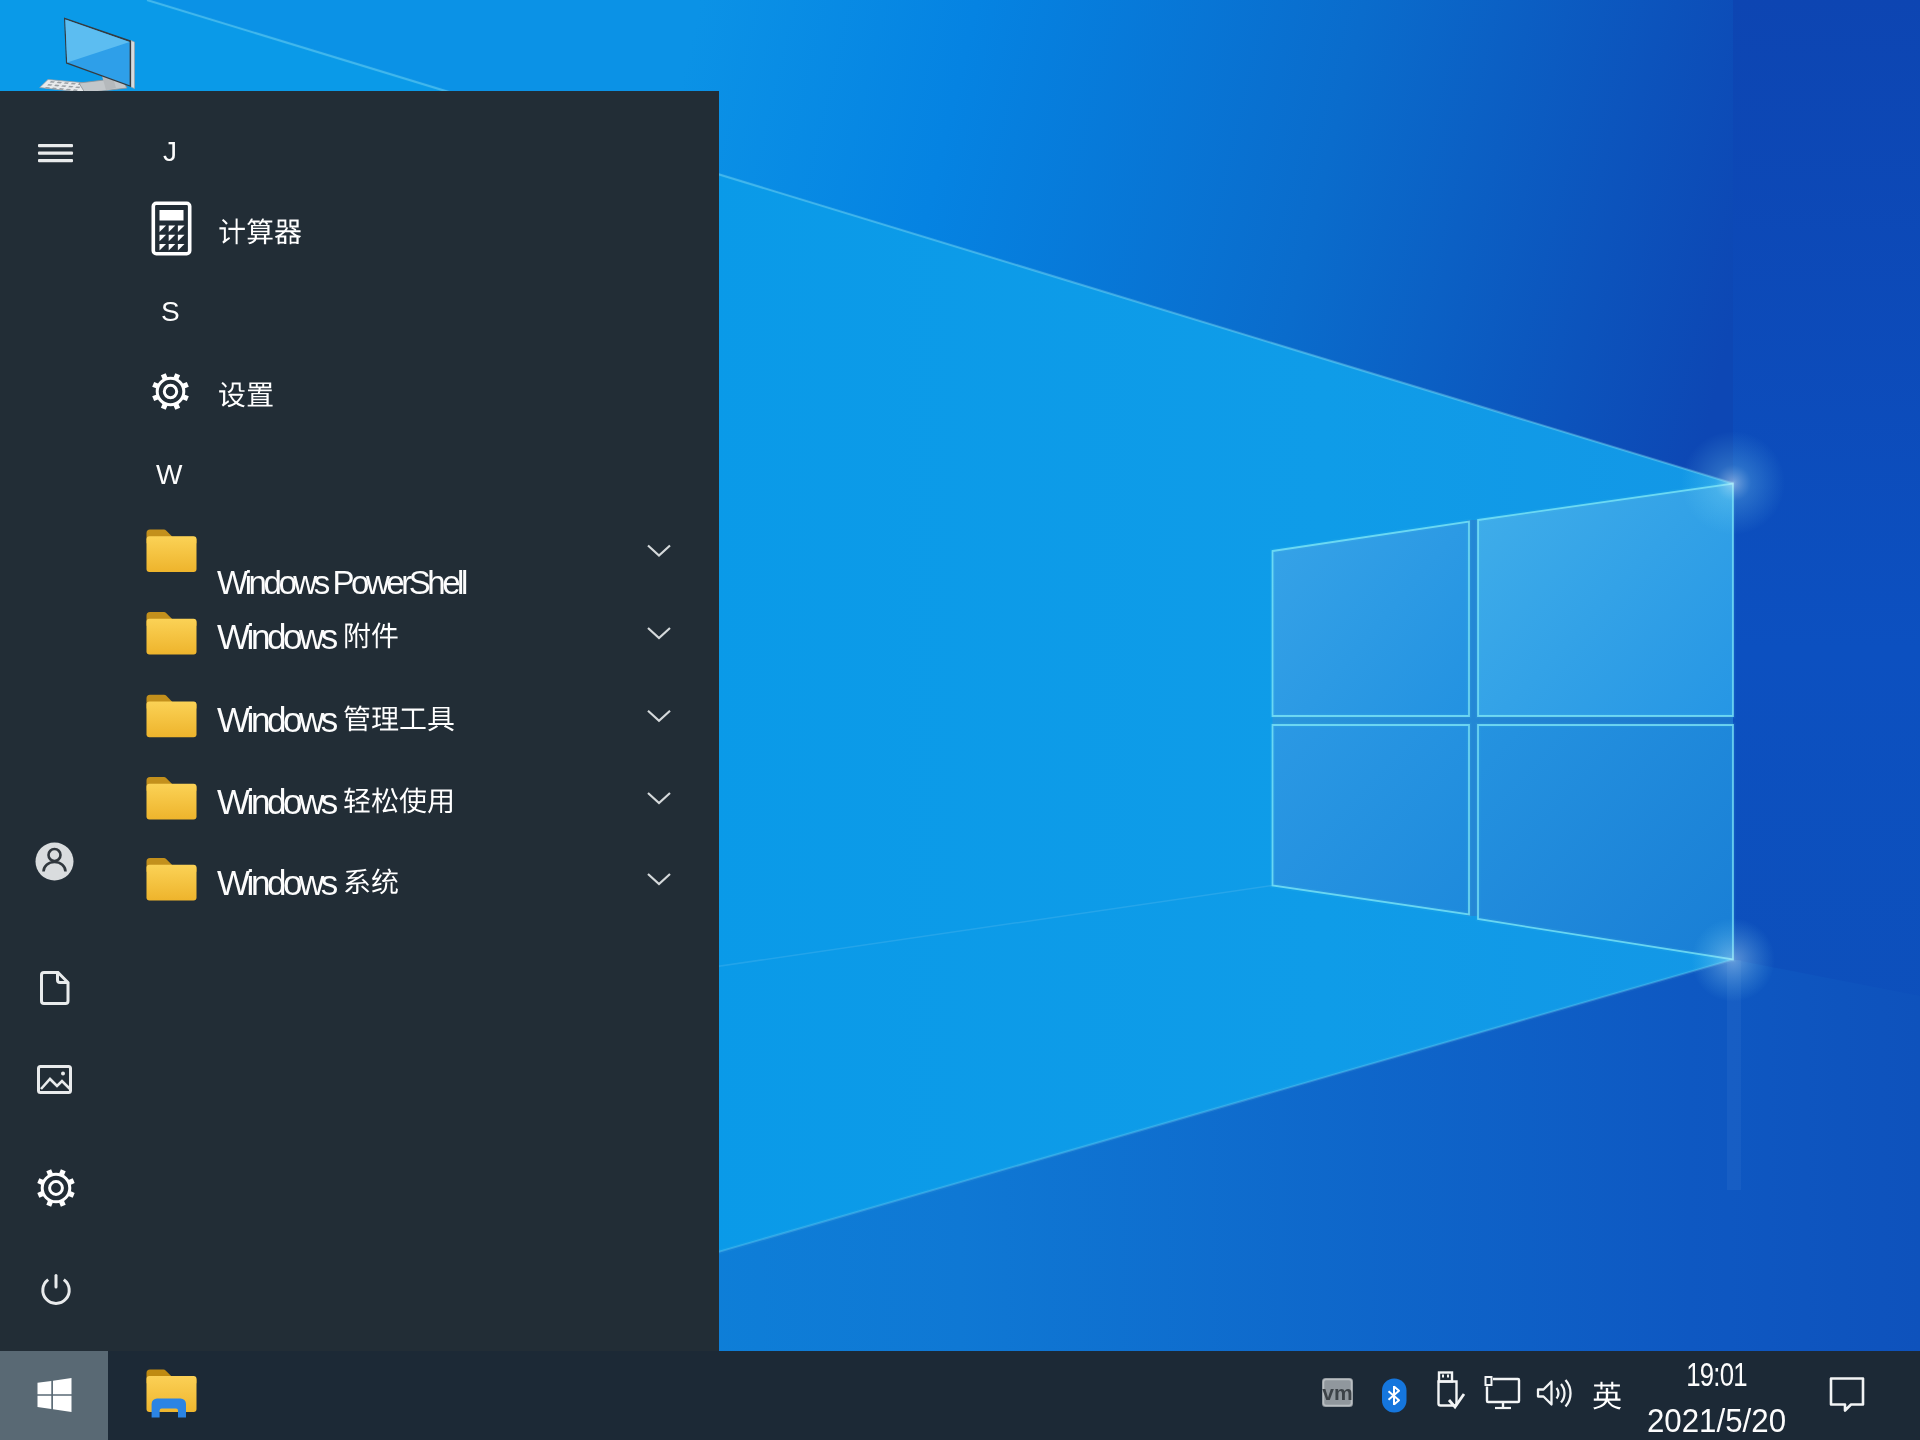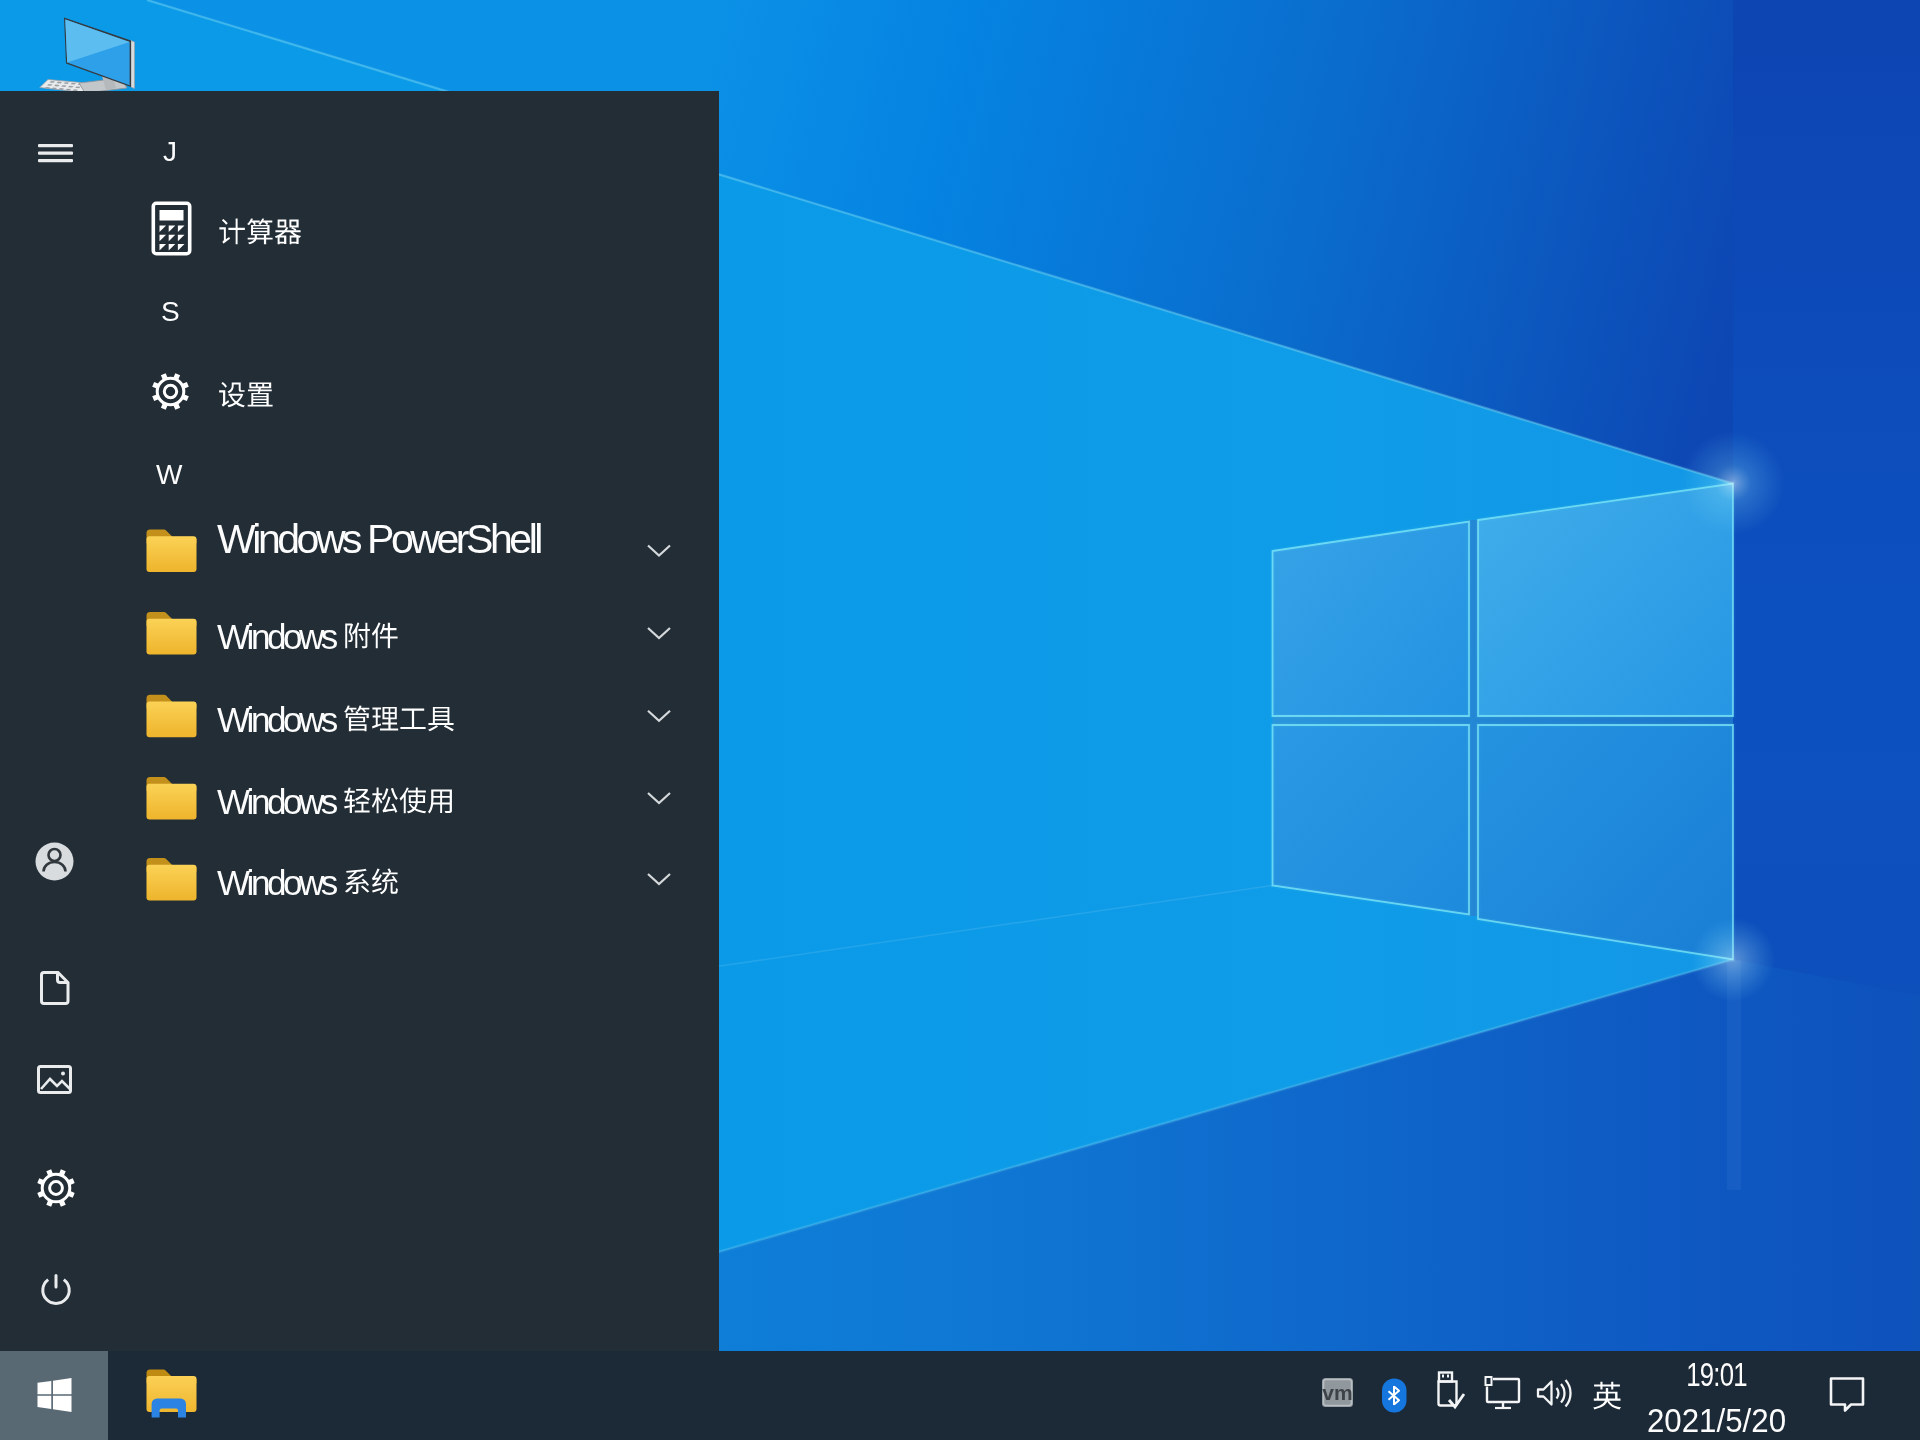--- a/index.html
+++ b/index.html
@@ -214,21 +214,21 @@
 </g>
     <path d="M648,454.5 l11,10 11,-10" fill="none" stroke="#d5d9db" stroke-width="2.2"></path>
     <path d="M648,537.0 l11,10 11,-10" fill="none" stroke="#d5d9db" stroke-width="2.2"></path>
     <path d="M648,619.7 l11,10 11,-10" fill="none" stroke="#d5d9db" stroke-width="2.2"></path>
     <path d="M648,702.0 l11,10 11,-10" fill="none" stroke="#d5d9db" stroke-width="2.2"></path>
     <path d="M648,783.0 l11,10 11,-10" fill="none" stroke="#d5d9db" stroke-width="2.2"></path>
   </svg>
 <div style="position:absolute;left:163px;top:128px;height:48px;display:flex;align-items:center;will-change:transform;transform:translateZ(0);font-size:28px;letter-spacing:0px;color:rgba(255,255,255,.99);white-space:nowrap">J</div>
 <div style="position:absolute;left:161px;top:288px;height:48px;display:flex;align-items:center;will-change:transform;transform:translateZ(0);font-size:28px;letter-spacing:0px;color:rgba(255,255,255,.99);white-space:nowrap">S</div>
 <div style="position:absolute;left:156px;top:451px;height:48px;display:flex;align-items:center;will-change:transform;transform:translateZ(0);font-size:28px;letter-spacing:0px;color:rgba(255,255,255,.99);white-space:nowrap">W</div>
-<div style="position:absolute;left:217px;top:515px;height:48px;display:flex;align-items:center;will-change:transform;transform:translateZ(0);font-size:41px;letter-spacing:-3.45px;color:rgba(255,255,255,.99);white-space:nowrap">Windows&nbsp;PowerShell</div>
+<div style="position:absolute;left:217px;top:559px;height:48px;display:flex;align-items:center;will-change:transform;transform:translateZ(0);font-size:33px;letter-spacing:-3.45px;color:rgba(255,255,255,.99);white-space:nowrap">Windows&nbsp;PowerShell</div>
 <div style="position:absolute;left:217px;top:613px;height:48px;display:flex;align-items:center;will-change:transform;transform:translateZ(0);font-size:35px;letter-spacing:-3.45px;color:rgba(255,255,255,.99);white-space:nowrap">Windows</div>
 <div style="position:absolute;left:217px;top:695.7px;height:48px;display:flex;align-items:center;will-change:transform;transform:translateZ(0);font-size:35px;letter-spacing:-3.45px;color:rgba(255,255,255,.99);white-space:nowrap">Windows</div>
 <div style="position:absolute;left:217px;top:778px;height:48px;display:flex;align-items:center;will-change:transform;transform:translateZ(0);font-size:35px;letter-spacing:-3.45px;color:rgba(255,255,255,.99);white-space:nowrap">Windows</div>
 <div style="position:absolute;left:217px;top:859px;height:48px;display:flex;align-items:center;will-change:transform;transform:translateZ(0);font-size:35px;letter-spacing:-3.45px;color:rgba(255,255,255,.99);white-space:nowrap">Windows</div>
 <svg style="position:absolute;left:218px;top:213.5px" width="84" height="35" viewBox="0 0 84 35" fill="#fff">
     <path transform="translate(0.0,28) scale(28)" d="M0.14 -0.78C0.19 -0.73 0.26 -0.66 0.29 -0.62L0.35 -0.67C0.31 -0.71 0.24 -0.78 0.19 -0.82ZM0.05 -0.53V-0.45H0.21V-0.09C0.21 -0.05 0.17 -0.02 0.15 -0.01C0.17 0.01 0.19 0.04 0.2 0.06C0.21 0.04 0.24 0.02 0.43 -0.12C0.42 -0.13 0.41 -0.16 0.4 -0.18L0.28 -0.1V-0.53ZM0.63 -0.84V-0.51H0.37V-0.43H0.63V0.08H0.7V-0.43H0.96V-0.51H0.7V-0.84Z"></path>
     <path transform="translate(28.0,28) scale(28)" d="M0.25 -0.46H0.76V-0.4H0.25ZM0.25 -0.35H0.76V-0.29H0.25ZM0.25 -0.56H0.76V-0.51H0.25ZM0.58 -0.84C0.55 -0.77 0.5 -0.7 0.44 -0.65C0.45 -0.64 0.48 -0.62 0.5 -0.61H0.3L0.35 -0.63C0.35 -0.65 0.33 -0.68 0.32 -0.7H0.49V-0.77H0.22C0.23 -0.79 0.24 -0.81 0.25 -0.83L0.18 -0.84C0.15 -0.77 0.1 -0.69 0.04 -0.64C0.05 -0.63 0.08 -0.61 0.1 -0.6C0.13 -0.62 0.16 -0.66 0.18 -0.7H0.24C0.26 -0.67 0.28 -0.64 0.29 -0.61H0.18V-0.24H0.31V-0.17L0.31 -0.15H0.06V-0.09H0.29C0.26 -0.05 0.2 -0.01 0.07 0.03C0.09 0.04 0.11 0.07 0.12 0.08C0.28 0.04 0.35 -0.03 0.37 -0.09H0.64V0.08H0.72V-0.09H0.95V-0.15H0.72V-0.24H0.84V-0.61H0.74L0.8 -0.64C0.79 -0.66 0.77 -0.68 0.75 -0.7H0.94V-0.77H0.62C0.63 -0.79 0.64 -0.81 0.65 -0.83ZM0.64 -0.15H0.39L0.39 -0.17V-0.24H0.64ZM0.51 -0.61C0.53 -0.64 0.56 -0.67 0.58 -0.7H0.66C0.69 -0.68 0.72 -0.64 0.73 -0.61Z"></path>
     <path transform="translate(56.0,28) scale(28)" d="M0.2 -0.73H0.37V-0.59H0.2ZM0.62 -0.73H0.8V-0.59H0.62ZM0.61 -0.48C0.66 -0.47 0.71 -0.44 0.74 -0.42H0.45C0.48 -0.45 0.49 -0.48 0.51 -0.52L0.44 -0.53V-0.8H0.13V-0.52H0.43C0.42 -0.49 0.39 -0.45 0.36 -0.42H0.05V-0.35H0.3C0.23 -0.29 0.14 -0.24 0.03 -0.2C0.04 -0.18 0.06 -0.16 0.07 -0.14L0.13 -0.17V0.08H0.2V0.05H0.36V0.07H0.44V-0.23H0.25C0.3 -0.27 0.35 -0.31 0.4 -0.35H0.58C0.62 -0.31 0.68 -0.26 0.74 -0.23H0.56V0.08H0.62V0.05H0.8V0.07H0.88V-0.16L0.92 -0.15C0.93 -0.17 0.96 -0.19 0.97 -0.21C0.86 -0.23 0.75 -0.29 0.68 -0.35H0.95V-0.42H0.77L0.8 -0.45C0.77 -0.48 0.7 -0.51 0.65 -0.52ZM0.55 -0.8V-0.52H0.88V-0.8ZM0.2 -0.01V-0.16H0.36V-0.01ZM0.62 -0.01V-0.16H0.8V-0.01Z"></path>
   </svg>
 <svg style="position:absolute;left:218px;top:376.5px" width="56" height="35" viewBox="0 0 56 35" fill="#fff">

